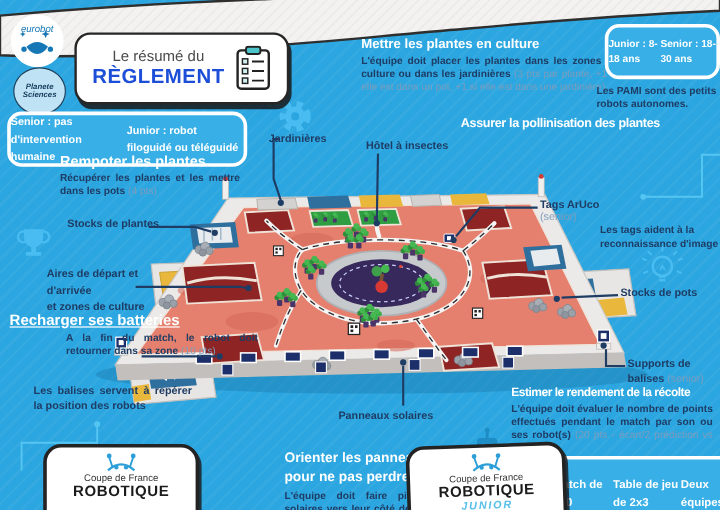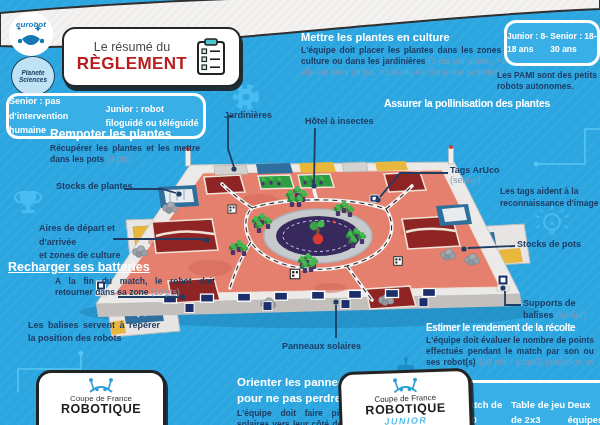--- a/index.html
+++ b/index.html
@@ -10,25 +10,25 @@
       repeating-linear-gradient(135deg, rgba(255,255,255,0.045) 0 2px, rgba(255,255,255,0) 2px 8px),
       #2ca6e0;
   }
   .layer{position:absolute;left:0;top:0;width:600px;height:425px;z-index:1;}
   .ov{position:absolute;z-index:3;}
   
   .title-card{left:62px;top:27px;width:175px;height:56px;background:#ffffff;
     border:2px solid #262626;border-radius:13px;box-shadow:2px 4px 0 rgba(25,25,25,.85);
     display:flex;align-items:center;justify-content:center;gap:9px;z-index:4;}
   .tt1{font-size:12.5px;color:#4a4a4a;text-align:center;}
-  .tt2{font-size:17px;font-weight:800;color:#b91c1c;letter-spacing:.4px;text-align:right;}
+  .tt2{font-size:17px;font-weight:800;color:#1d4ed8;letter-spacing:.4px;text-align:right;}
   
   .eurobot{left:8px;top:11px;width:46px;height:46px;}
   .eb-word{position:absolute;left:0;top:9px;width:46px;text-align:center;
-    font-size:8px;font-weight:700;font-style:italic;color:#1577b5;}
+    font-size:8px;font-weight:400;font-style:italic;color:#1577b5;}
   .planete{left:10px;top:56px;width:46px;height:52px;text-align:center;}
   .pl-circ{width:42px;height:38px;margin:0 auto;border-radius:50%;background:#bfe3f4;
     border:1.6px solid #20445f;display:flex;flex-direction:column;justify-content:center;}
   .pl-t{font-size:6.5px;font-weight:700;font-style:italic;color:#143a5c;line-height:1.1;}
   .pl-slogan{font-size:4px;color:#ffffff;margin-top:1px;letter-spacing:.2px;}
   
   .badge{border:3px solid #ffffff;border-radius:12px;background:#38afe6;color:#ffffff;
     font-weight:700;display:flex;flex-direction:row;align-items:center;justify-content:center;}
   .badge-ages{left:504px;top:20px;width:90px;height:40px;font-size:8.5px;line-height:1.55;z-index:4;}
   .badge-rules{left:6px;top:93px;width:194px;height:40px;font-size:9px;line-height:1.6;}

